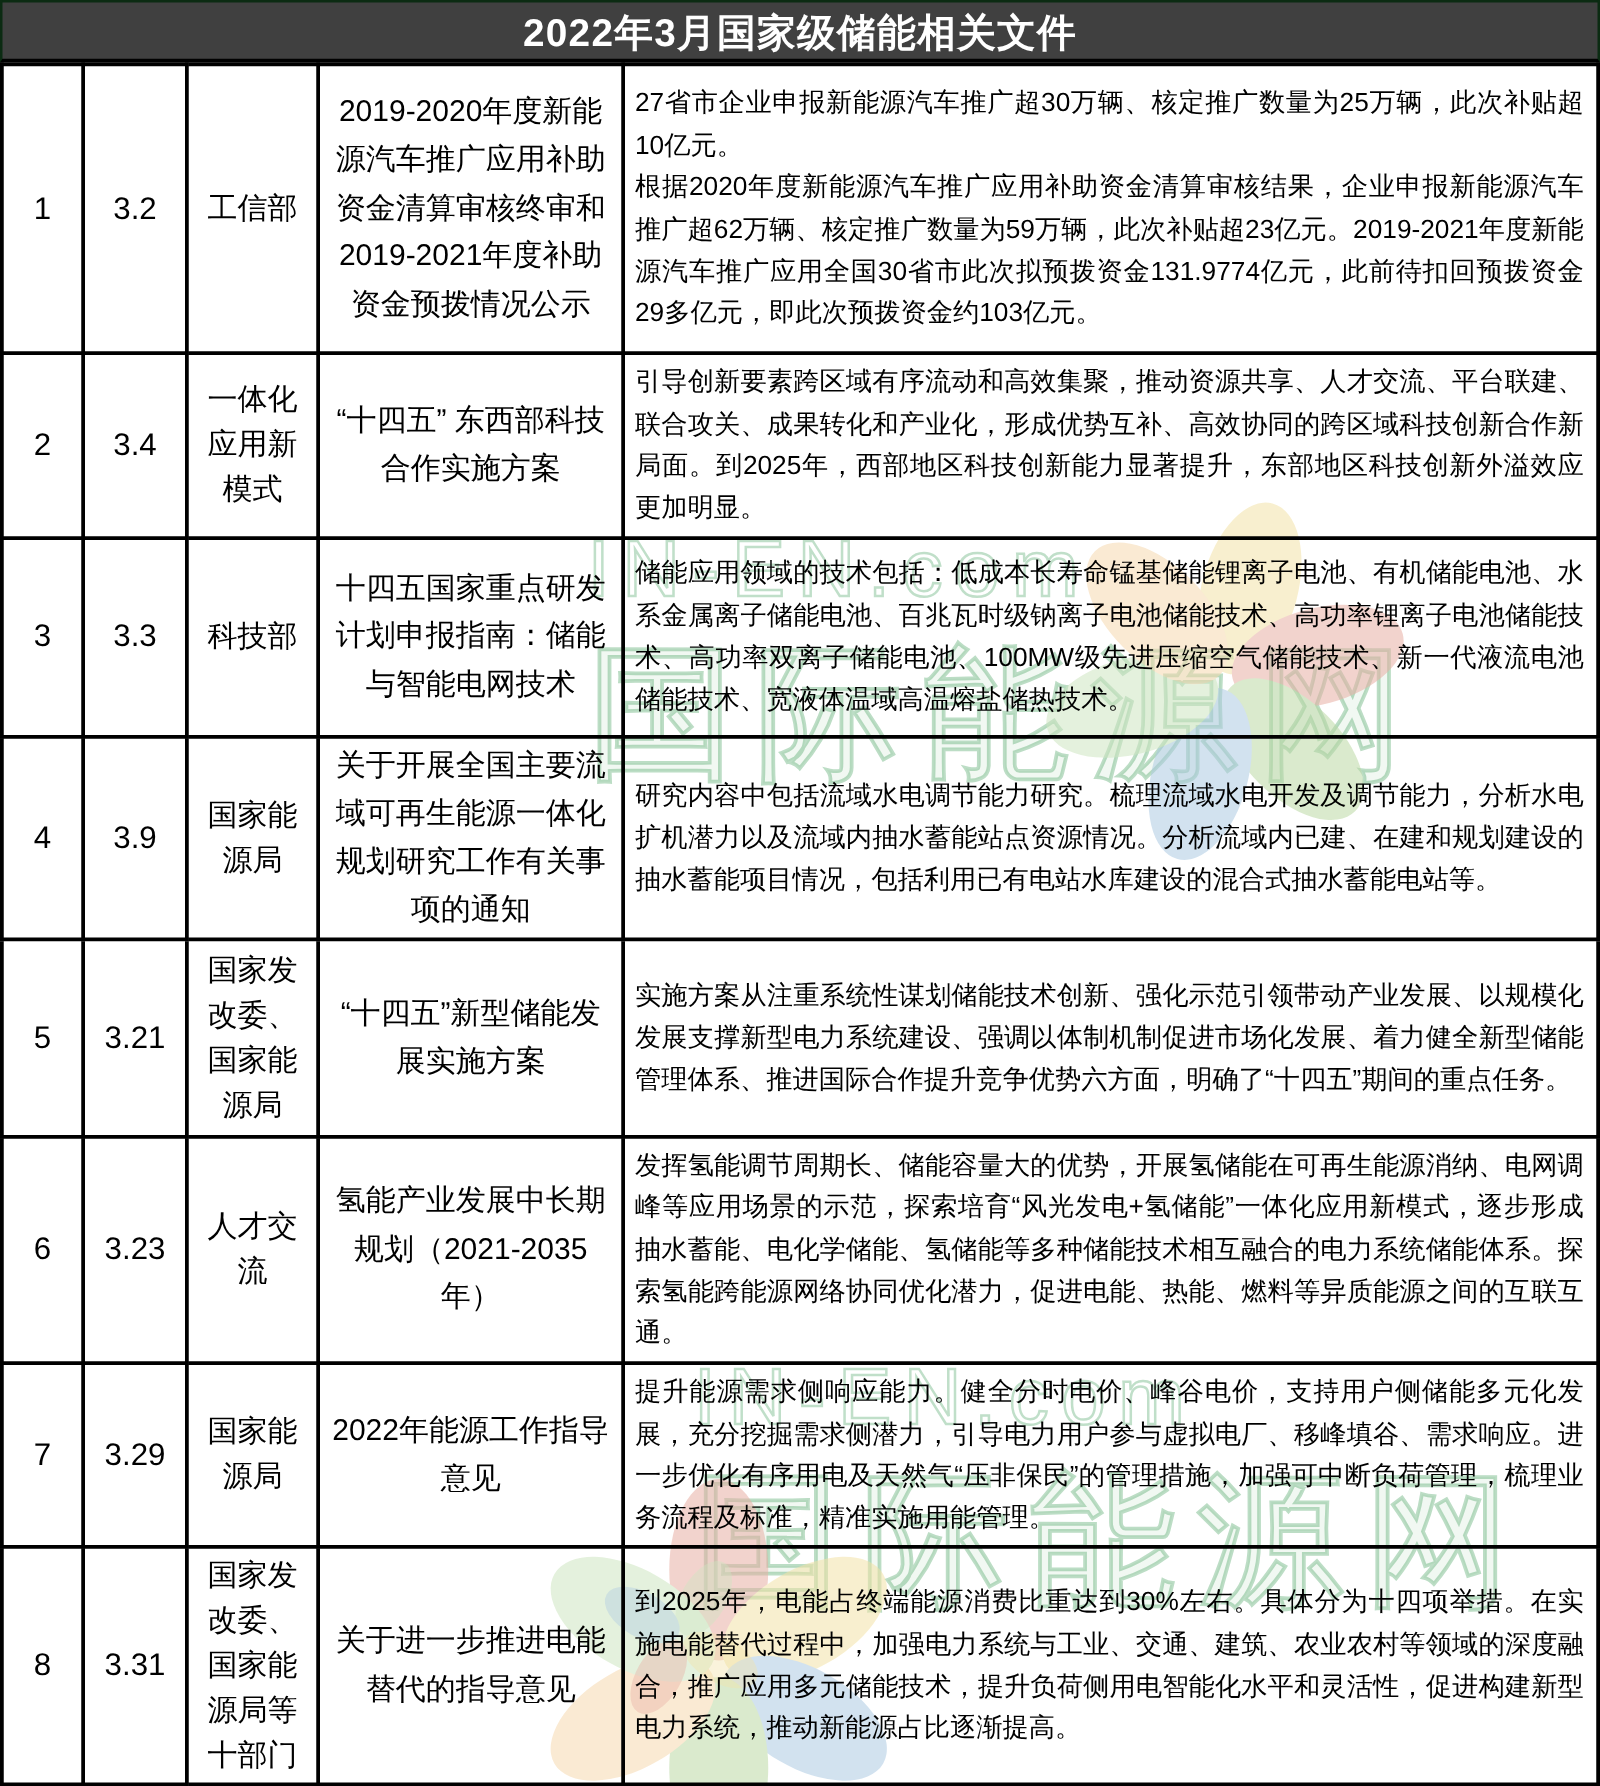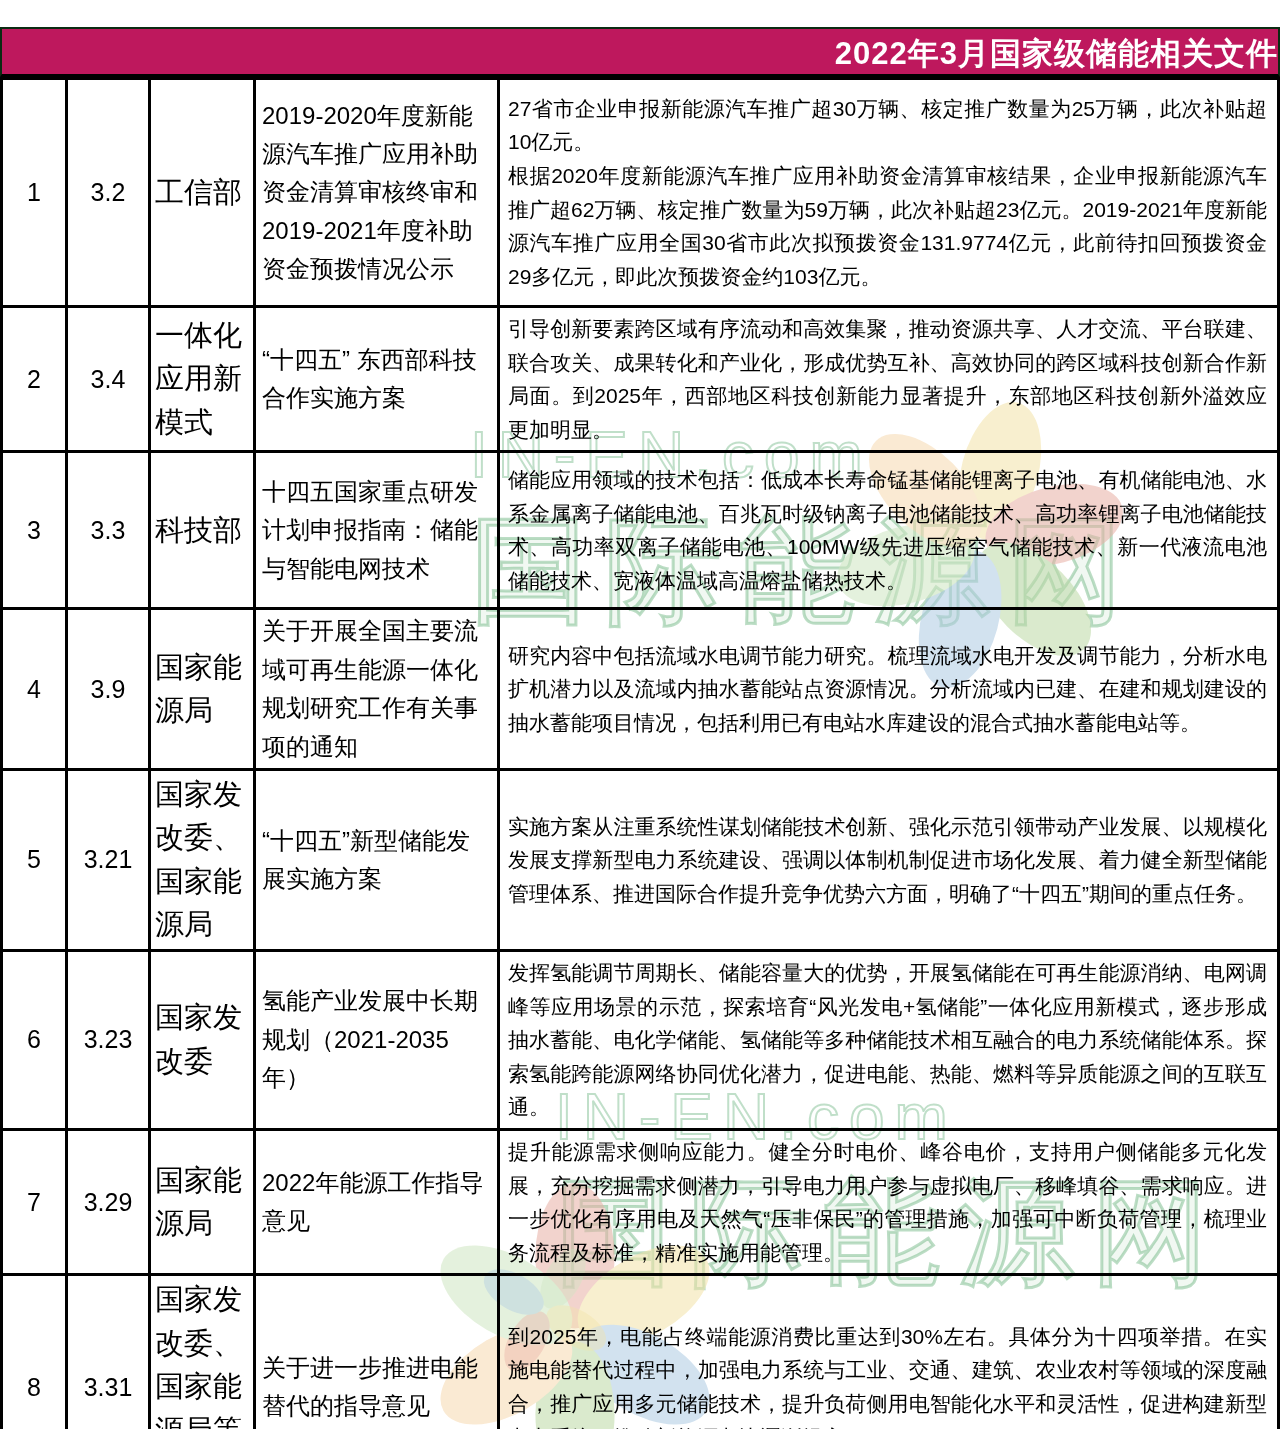--- a/index.html
+++ b/index.html
@@ -31,28 +31,27 @@
   .wm2{left:555px;top:1080px;}
   .pinwheel{position:absolute;opacity:0.55;}
   .pw1{left:820px;top:385px;width:320px;height:320px;}
   .pw2{left:410px;top:1170px;width:330px;height:330px;}
   .pw3{left:470px;top:1235px;width:150px;height:150px;opacity:0.4;}
 
   
   .title-bar{
     position:relative;z-index:1;
     height:50px;line-height:50px;
-    background:#be185d;
+    background:#404040;
     border:2px solid #0b2b12;
     border-bottom:3px solid #000;
     box-sizing:border-box;
-    text-align:right;
+    text-align:center;
     color:#fff;font-size:31px;font-weight:bold;
     letter-spacing:1px;
-    margin-top:27px;
   }
 
   
   table.doc-table{
     position:relative;z-index:1;
     width:1280px;height:1379px;
     border-collapse:collapse;
     table-layout:fixed;
   }
   .doc-table td{
@@ -65,24 +64,24 @@
     background:#E2EFDA;
     text-align:center;
     font-size:25px;
     padding:2px;
     line-height:1.35;
   }
   td.no,td.date{
     text-align:center;font-size:25px;padding:2px;
   }
   td.agency{
-    text-align:left;font-size:29px;line-height:1.5;padding:2px 4px;
+    text-align:center;font-size:24px;line-height:1.5;padding:2px 4px;
   }
   td.doc{
-    text-align:left;font-size:24px;line-height:1.6;padding:2px 6px;margin-left:15px;
+    text-align:center;font-size:24px;line-height:1.6;padding:2px 6px;margin-left:15px;
   }
   td.content{
     text-align:justify;
     font-size:21px;line-height:1.6;
     padding:4px 10px 4px 8px;
     white-space:pre-line;
     vertical-align:middle;
   }
 </style>
 </head>
@@ -179,21 +178,21 @@
       <td class="no">5</td>
       <td class="date">3.21</td>
       <td class="agency">国家发改委、国家能源局</td>
       <td class="doc">“十四五”新型储能发展实施方案</td>
       <td class="content">实施方案从注重系统性谋划储能技术创新、强化示范引领带动产业发展、以规模化发展支撑新型电力系统建设、强调以体制机制促进市场化发展、着力健全新型储能管理体系、推进国际合作提升竞争优势六方面，明确了“十四五”期间的重点任务。</td>
     </tr>
 
     <tr style="height:163px">
       <td class="no">6</td>
       <td class="date">3.23</td>
-      <td class="agency">国家发改委</td>
+      <td class="agency">人才交流</td>
       <td class="doc">氢能产业发展中长期规划（2021-2035年）</td>
       <td class="content">发挥氢能调节周期长、储能容量大的优势，开展氢储能在可再生能源消纳、电网调峰等应用场景的示范，探索培育“风光发电+氢储能”一体化应用新模式，逐步形成抽水蓄能、电化学储能、氢储能等多种储能技术相互融合的电力系统储能体系。探索氢能跨能源网络协同优化潜力，促进电能、热能、燃料等异质能源之间的互联互通。</td>
     </tr>
 
     <tr style="height:127px">
       <td class="no">7</td>
       <td class="date">3.29</td>
       <td class="agency">国家能源局</td>
       <td class="doc">2022年能源工作指导意见</td>
       <td class="content">提升能源需求侧响应能力。健全分时电价、峰谷电价，支持用户侧储能多元化发展，充分挖掘需求侧潜力，引导电力用户参与虚拟电厂、移峰填谷、需求响应。进一步优化有序用电及天然气“压非保民”的管理措施，加强可中断负荷管理，梳理业务流程及标准，精准实施用能管理。</td>

